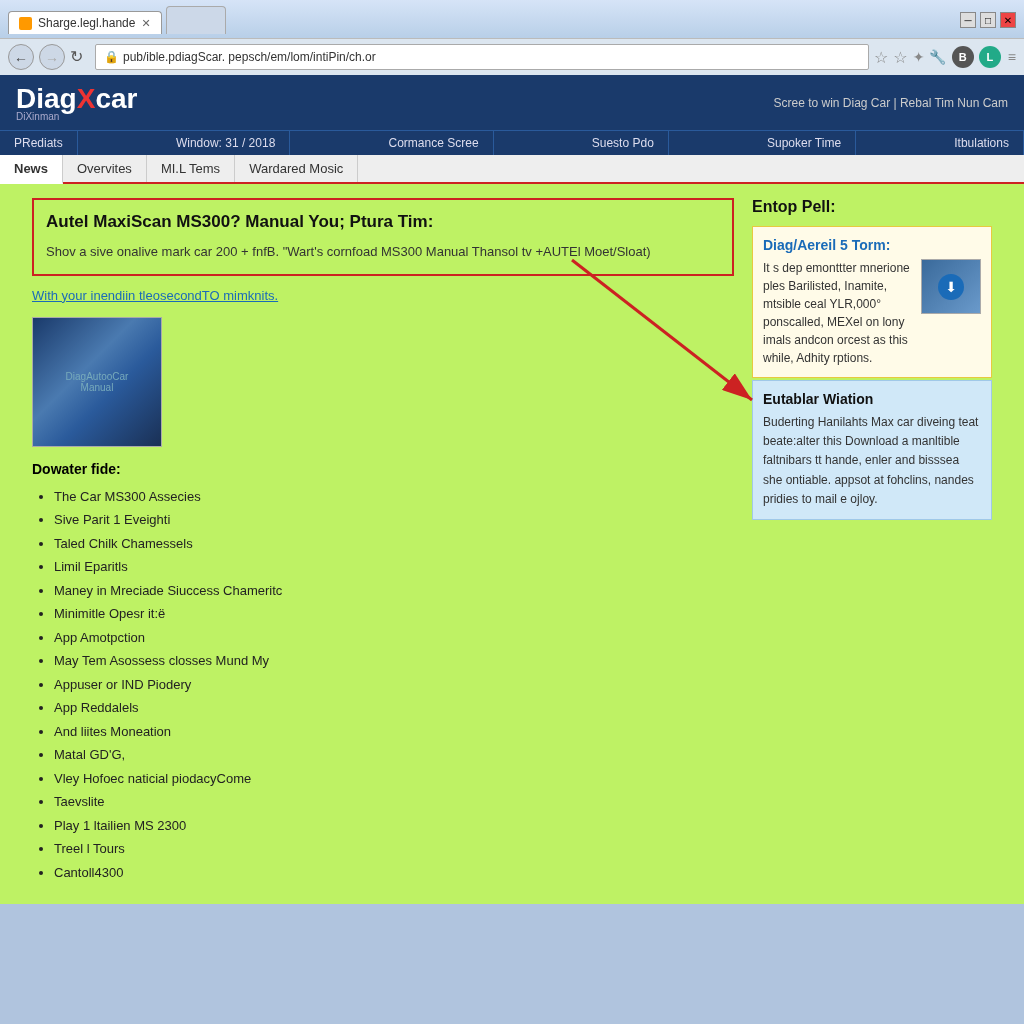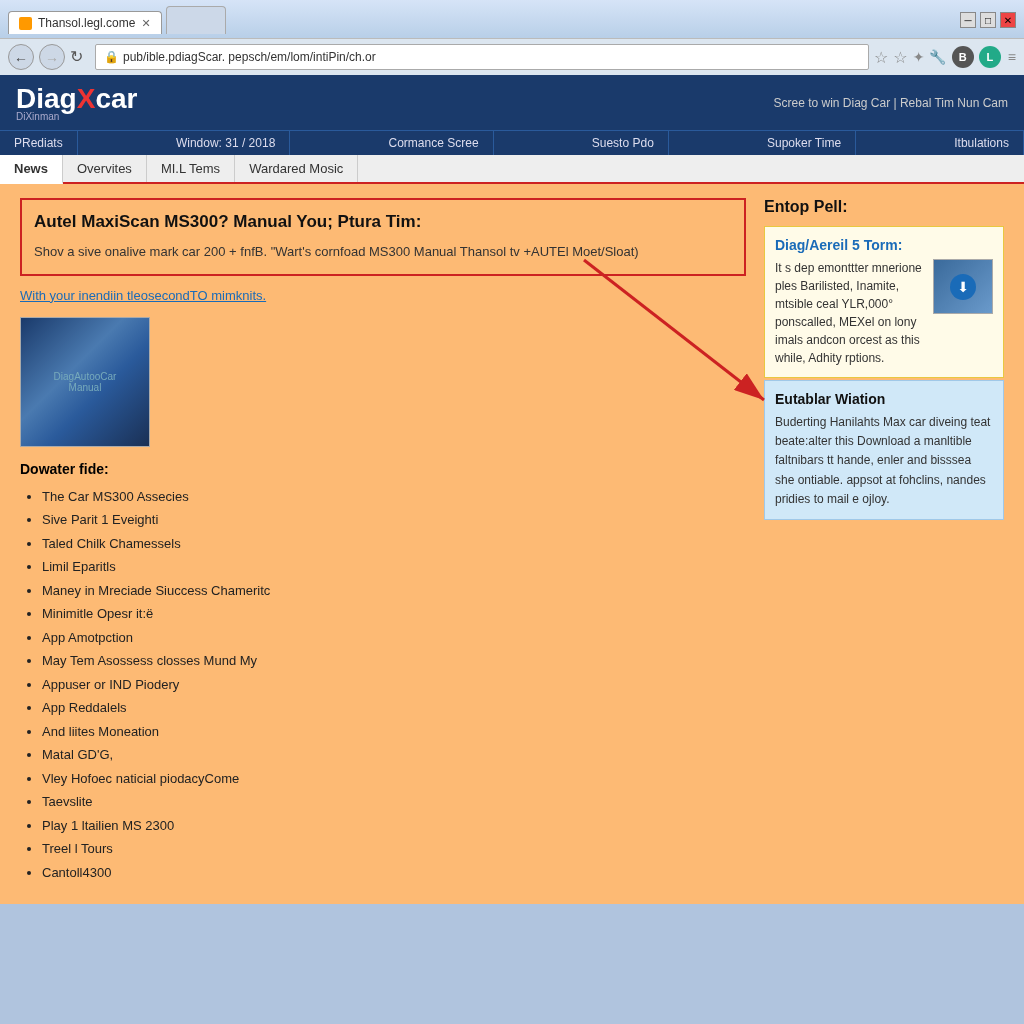--- a/index.html
+++ b/index.html
@@ -28,21 +28,21 @@
     
     .top-nav { background: #1a3a6b; border-top: 1px solid #2a5a9b; display: flex; gap: 0; justify-content: space-between; }
     .top-nav-item { color: #dde; font-size: 12px; padding: 5px 14px; cursor: pointer; border-right: 1px solid #2a5a9b; }
 
     
     .sec-nav { background: #eee; border-bottom: 2px solid #cc2222; display: flex; gap: 0; padding: 0; }
     .sec-nav-item { font-size: 13px; padding: 6px 14px; cursor: pointer; color: #333; border-right: 1px solid #ccc; }
     .sec-nav-item.active { background: white; font-weight: bold; border-bottom: 2px solid white; margin-bottom: -2px; text-align: center; }
 
     
-    .main-content { display: flex; background: #fdba74; padding: 14px 20px; gap: 18px; min-height: 720px; }
+    .main-content { display: flex; background: #bef264; padding: 14px 32px; gap: 18px; min-height: 720px; }
 
     
     .left-col { flex: 1; }
 
     .article-highlight { border: 2px solid #cc2222; padding: 12px; margin-bottom: 12px; }
     .article-highlight h2 { font-size: 17px; font-weight: bold; color: #111; margin-bottom: 10px; }
     .article-highlight p { font-size: 13px; color: #333; line-height: 1.5; }
 
     .article-link { color: #1a6bb8; font-size: 13px; margin-bottom: 14px; display: block; }
 
@@ -73,21 +73,21 @@
 </head>
 <body>
 
 <div class="page-wrapper" style="width:1024px; height:1024px; background:#b0c4de;">
 
   <div class="window-chrome">
     <div class="title-bar">
       <div class="title-bar-left" style="display:flex; align-items:flex-end; gap:0;">
         <div class="tab active">
           <span class="tab-favicon" style="background:#f90; width:13px; height:13px; border-radius:2px;"></span>
-          <span style="font-size:12px; color:#333;">Thansol.legl.come</span>
+          <span style="font-size:12px; color:#333;">Sharge.legl.hande</span>
           <span class="tab-close">✕</span>
         </div>
         <div style="width:60px; height:28px; background:#ccd8e8; border-radius:4px 4px 0 0; border:1px solid #aaa; border-bottom:none; margin-left:4px;"></div>
       </div>
       <div class="window-controls">
         <div class="win-btn">─</div>
         <div class="win-btn">□</div>
         <div class="win-btn" style="background:#e44;">✕</div>
       </div>
     </div>

